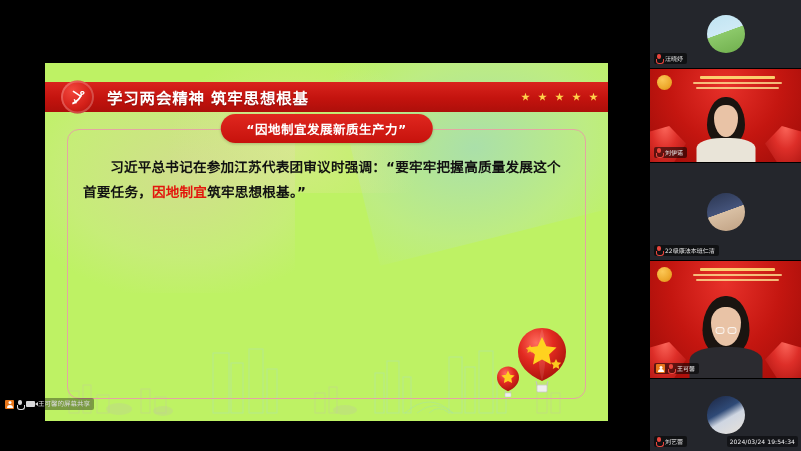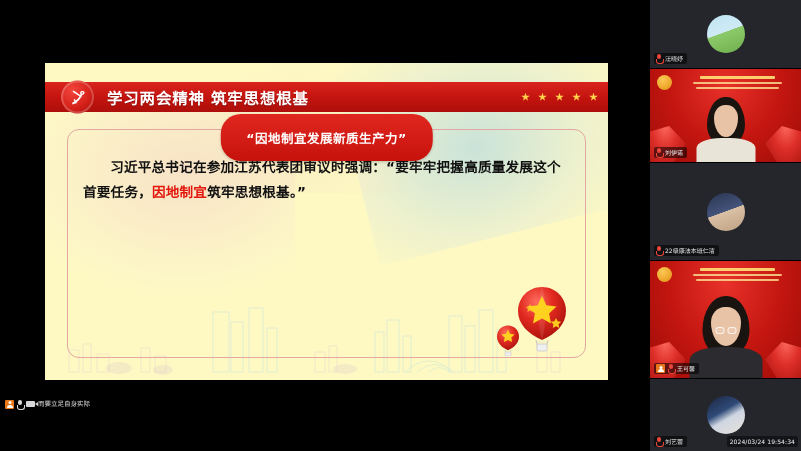--- a/index.html
+++ b/index.html
@@ -25,22 +25,22 @@
   .share-stage {
     position: absolute;
     left: 0; top: 0;
     width: 650px; height: 451px;
     background: #000;
   }
 
   .slide {
     position: absolute;
     left: 45px; top: 63px;
-    width: 563px; height: 317px;
-    background: #fef9c3;
+    width: 563px; height: 358px;
+    background: #bef264;
     overflow: hidden;
     text-decoration: underline;
   }
 
   
   .slide-wash-a {
     position: absolute; right: -40px; top: -60px;
     width: 300px; height: 230px;
     background: radial-gradient(ellipse at 40% 60%, rgba(150,205,238,.50) 0%, rgba(186,216,240,.22) 45%, rgba(255,255,255,0) 72%);
     transform: rotate(-14deg);
@@ -135,21 +135,21 @@
   
   .pill {
     position: absolute;
     left: 50%; top: 51px;
     transform: translateX(-50%);
     background: linear-gradient(180deg,#e0271f 0%, #c6120c 100%);
     color: #fff;
     font-size: 12.5px;
     font-weight: bold;
     letter-spacing: .5px;
-    padding: 14px 26px;
+    padding: 5px 26px;
     border-radius: 20px;
     white-space: nowrap;
     box-shadow: 0 1px 3px rgba(0,0,0,.2);
     z-index: 4;
   }
 
   .body-text {
     position: absolute;
     left: 38px; top: 92px;
     right: 36px;
@@ -519,21 +519,21 @@
         <path d="M9 25 L10 29 M15 25 L14 29" stroke="#c4c4c4" stroke-width=".7" fill="none"></path>
         <rect x="9" y="27" width="6" height="4" rx=".8" fill="#efefef" stroke="#c9c9c9" stroke-width=".6"></rect>
       </svg>
 
     </div>
 
     <div class="share-chip">
       <span class="host-badge"></span>
       <span class="mic-ico"></span>
       <span class="cam-ico"></span>
-      <span class="label">而要立足自身实际</span>
+      <span class="label">王可馨的屏幕共享</span>
     </div>
 
   </div>
 
   <div class="rail" id="rail">
       <div class="tile" style="height: 68px;">
         <div class="avatar-wrap">
           <div class="avatar avatar-leaf"></div>
         </div>
         <div class="name-chip">

